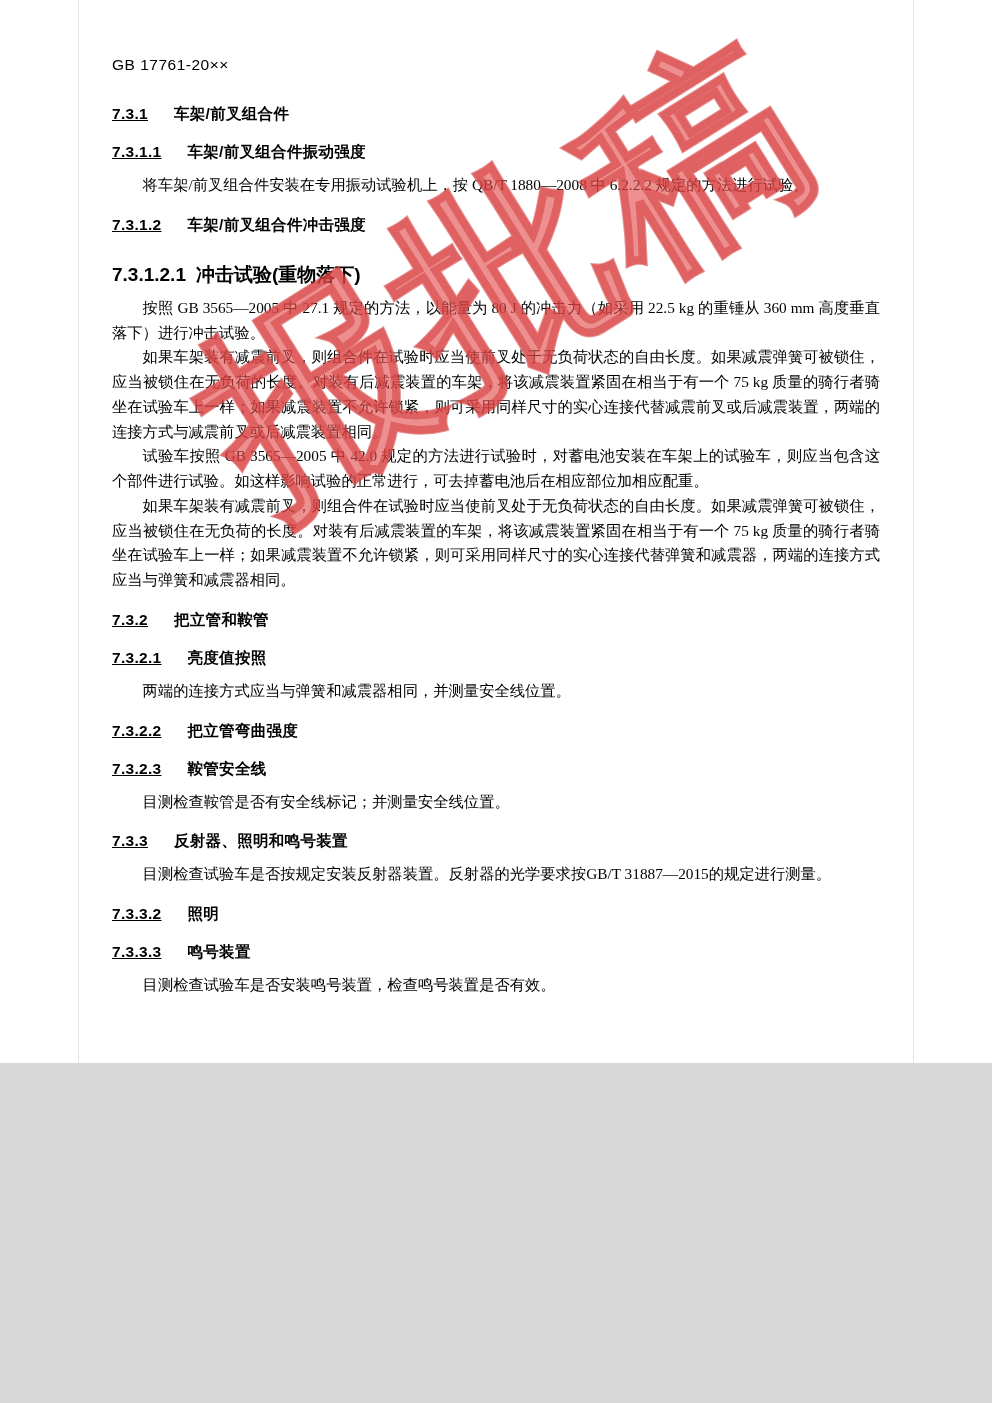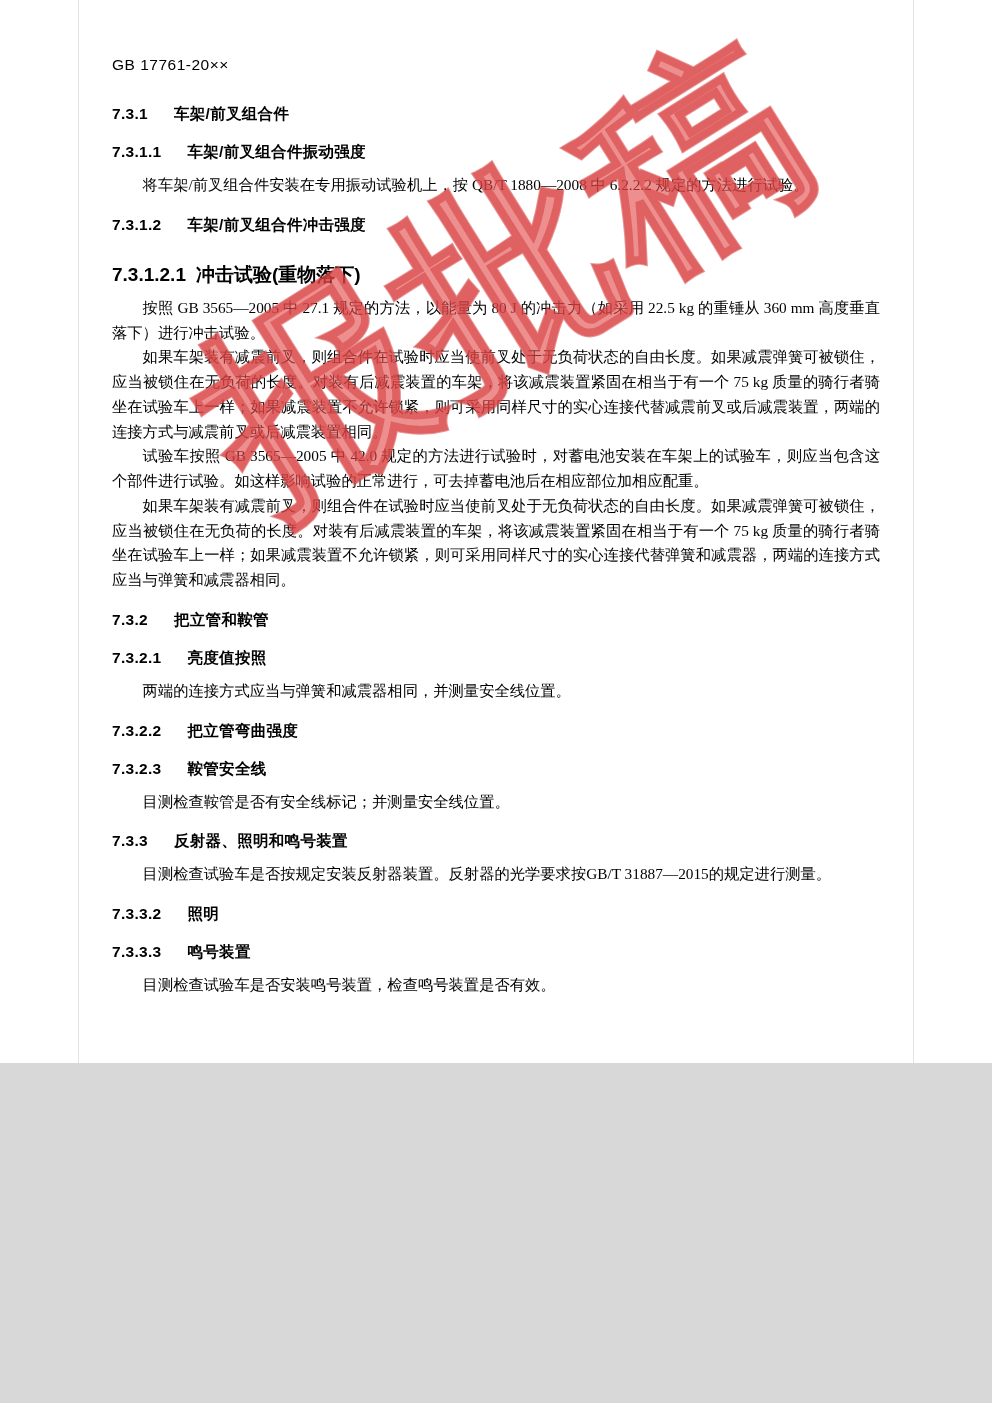--- a/index.html
+++ b/index.html
@@ -40,21 +40,21 @@
     letter-spacing: 0.5px;
     margin-bottom: 30px;
   }
   .h3 {
     font-family: "Liberation Sans", "DejaVu Sans", sans-serif;
     font-size: 15.5px;
     font-weight: bold;
     margin: 17px 0 10px 0;
     letter-spacing: 0.3px;
   }
-  .h3 .num { display: inline-block; }
+  .h3 .num { display: inline-block; text-decoration: underline; }
   .h3 .txt { display: inline-block; margin-left: 26px; }
   .h4 {
     font-family: "Liberation Sans", "DejaVu Sans", sans-serif;
     font-size: 19px;
     font-weight: bold;
     margin: 26px 0 8px 0;
   }
   .h4 .num { display: inline-block; }
   .h4 .txt { display: inline-block; margin-left: 10px; }
   p.body {

